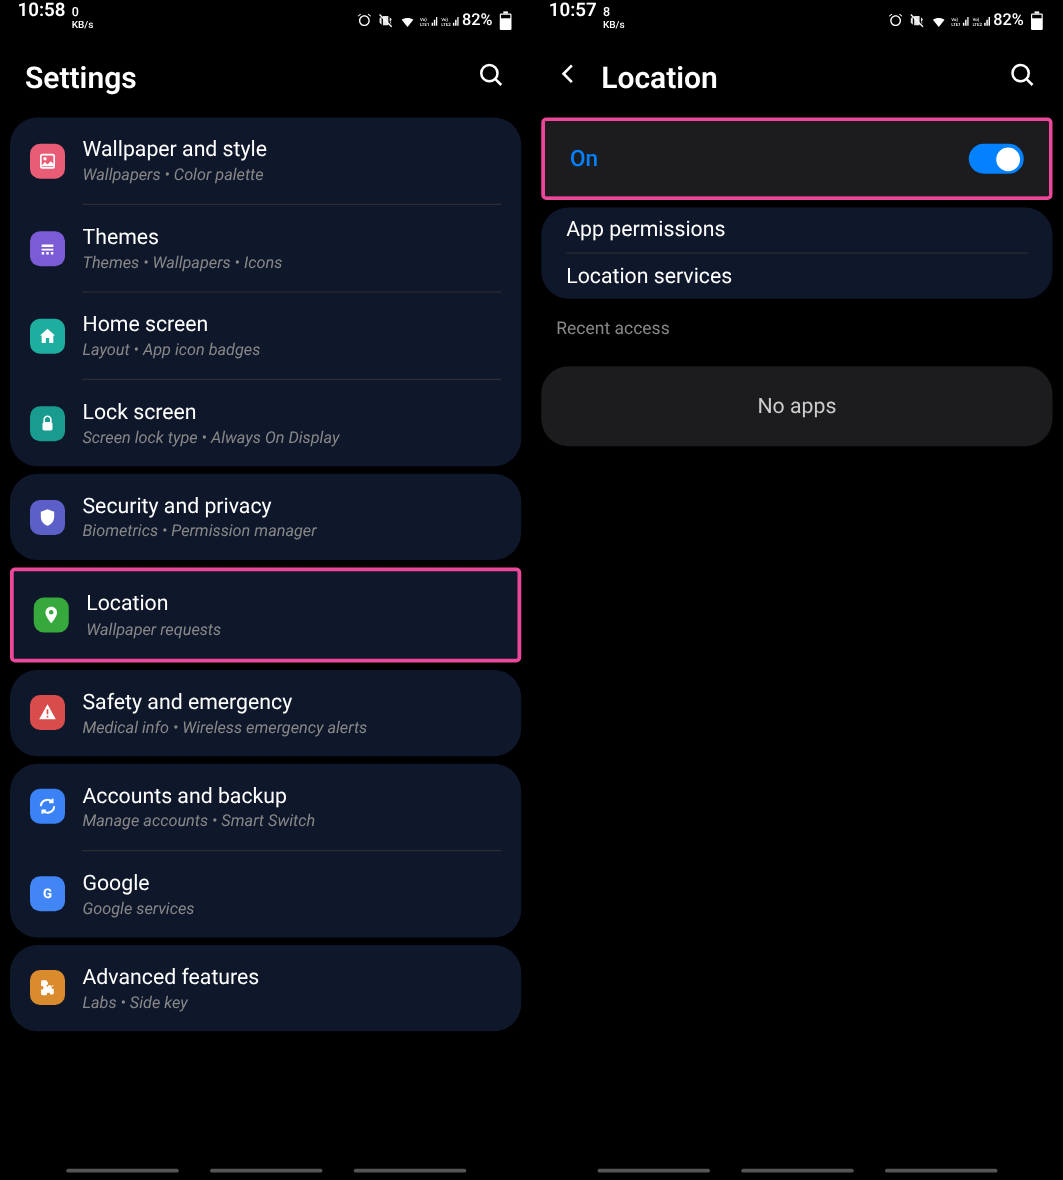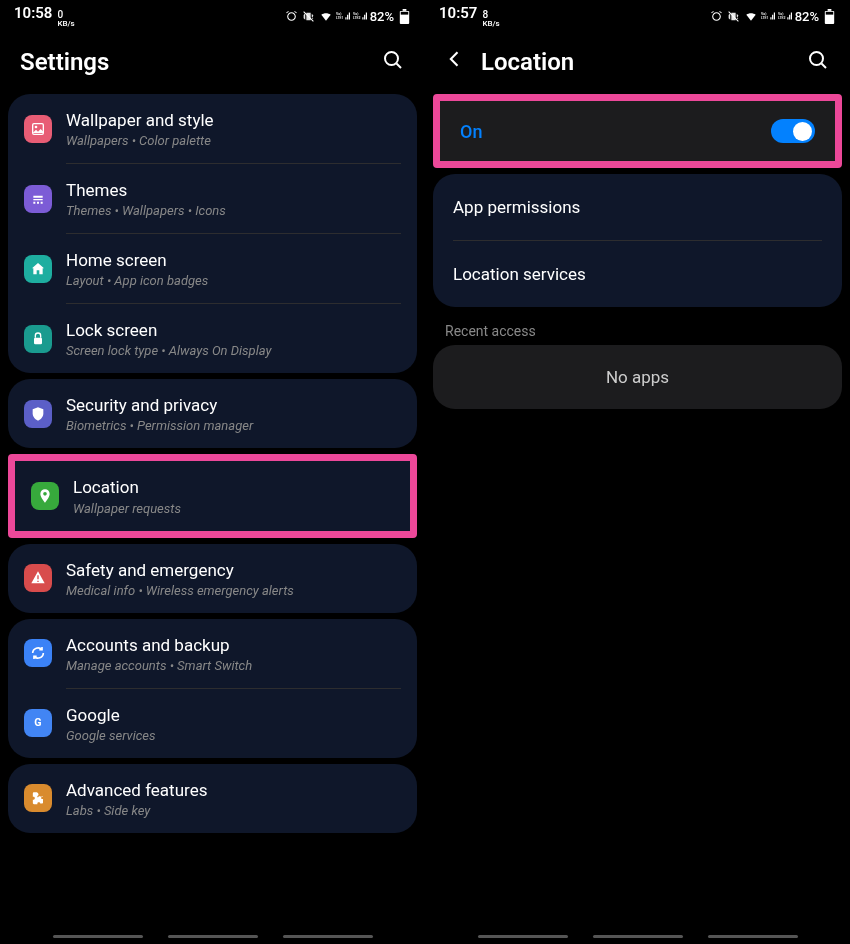--- a/index.html
+++ b/index.html
@@ -1,45 +1,45 @@
 <!DOCTYPE html>
 <html><head>
 <meta charset="utf-8">
 <style>
 * { margin: 0; padding: 0; box-sizing: border-box; font-family: -apple-system, BlinkMacSystemFont, 'Segoe UI', Roboto, sans-serif; }
 body { background: #000; color: #fff; width: 850px; height: 944px; display: flex; }
 .screen { width: 425px; height: 944px; background: #000; overflow: hidden; position: relative; }
-.status-bar { display: flex; justify-content: space-between; align-items: center; padding: 8px 14px; font-size: 13px; font-weight: 500; height: 32px; }
+.status-bar { display: flex; justify-content: space-between; align-items: flex-end; padding: 8px 14px; font-size: 13px; font-weight: 500; height: 32px; }
 .status-left { display: flex; align-items: baseline; gap: 2px; }
 .status-time { font-size: 15px; font-weight: 600; }
 .status-kbs { font-size: 8px; display: flex; flex-direction: column; line-height: 1; margin-left: 3px; }
 .status-kbs-num { font-size: 10px; }
 .status-right { display: flex; align-items: center; gap: 3px; }
 .status-icon { width: 14px; height: 14px; display: inline-flex; align-items: center; justify-content: center; }
 .battery-text { font-size: 13px; font-weight: 500; }
 .header { display: flex; align-items: flex-start; padding: 16px 20px 12px; gap: 14px; }
 .header-title { font-size: 24px; font-weight: 600; flex: 1; }
 .back-btn { width: 22px; height: 22px; display: flex; align-items: center; }
 .search-btn { width: 24px; height: 24px; }
 .card { background: #0f172a; border-radius: 22px; margin: 6px 8px; overflow: hidden; }
-.card.highlighted { border: 7px solid #ec4899; border-radius: 6px; }
+.card.highlighted { border: 3px solid #ec4899; border-radius: 6px; }
 .row { display: flex; align-items: center; padding: 15px 16px; position: relative; }
 .row-content { flex: 1; min-width: 0; }
 .row-icon { width: 28px; height: 28px; border-radius: 8px; margin-right: 14px; display: flex; align-items: center; justify-content: center; flex-shrink: 0; }
 .row-title { font-size: 17px; font-weight: 400; color: #fff; line-height: 1.3; }
 .row-sub { font-size: 13px; color: #888; margin-top: 2px; font-style: italic; }
 .divider { height: 1px; background: #2d2d2f; margin-left: 58px; margin-right: 16px; }
 .toggle { width: 44px; height: 24px; background: #0381fe; border-radius: 12px; position: relative; }
 .toggle::after { content: ''; position: absolute; width: 19px; height: 19px; background: #fff; border-radius: 50%; top: 2.5px; right: 3px; }
 .on-row { padding: 18px 20px; display: flex; align-items: center; justify-content: space-between; background: #1c1c1e; }
 .on-label { color: #0381fe; font-size: 18px; font-weight: 500; }
-.simple-row { padding: 23px 20px; font-size: 17px; }
+.simple-row { padding: 8px 20px; font-size: 17px; }
 .simple-divider { height: 1px; background: #2d2d2f; margin: 0 20px; }
 .section-label { font-size: 14px; color: #888; padding: 10px 20px 6px; }
-.no-apps { text-align: center; padding: 22px; font-size: 17px; color: #ccc; background: #1c1c1e; border-radius: 22px; margin: 0 8px; }
+.no-apps { text-align: center; padding: 22px; font-size: 17px; color: #ccc; background: #1c1c1e; border-radius: 22px; margin: 16px 8px; }
 .nav-bar { position: absolute; bottom: 6px; left: 0; right: 0; display: flex; justify-content: space-around; padding: 0 40px; }
 .nav-line { width: 90px; height: 3px; background: #555; border-radius: 2px; }
 .bg-pink { background: #e85d75; }
 .bg-purple { background: #7c5cd6; }
 .bg-teal { background: #1eaea0; }
 .bg-teal2 { background: #1a9b8f; }
 .bg-indigo { background: #5b5fc7; }
 .bg-green { background: #37a93c; }
 .bg-red { background: #d84c4c; }
 .bg-blue { background: #3b82f6; }

